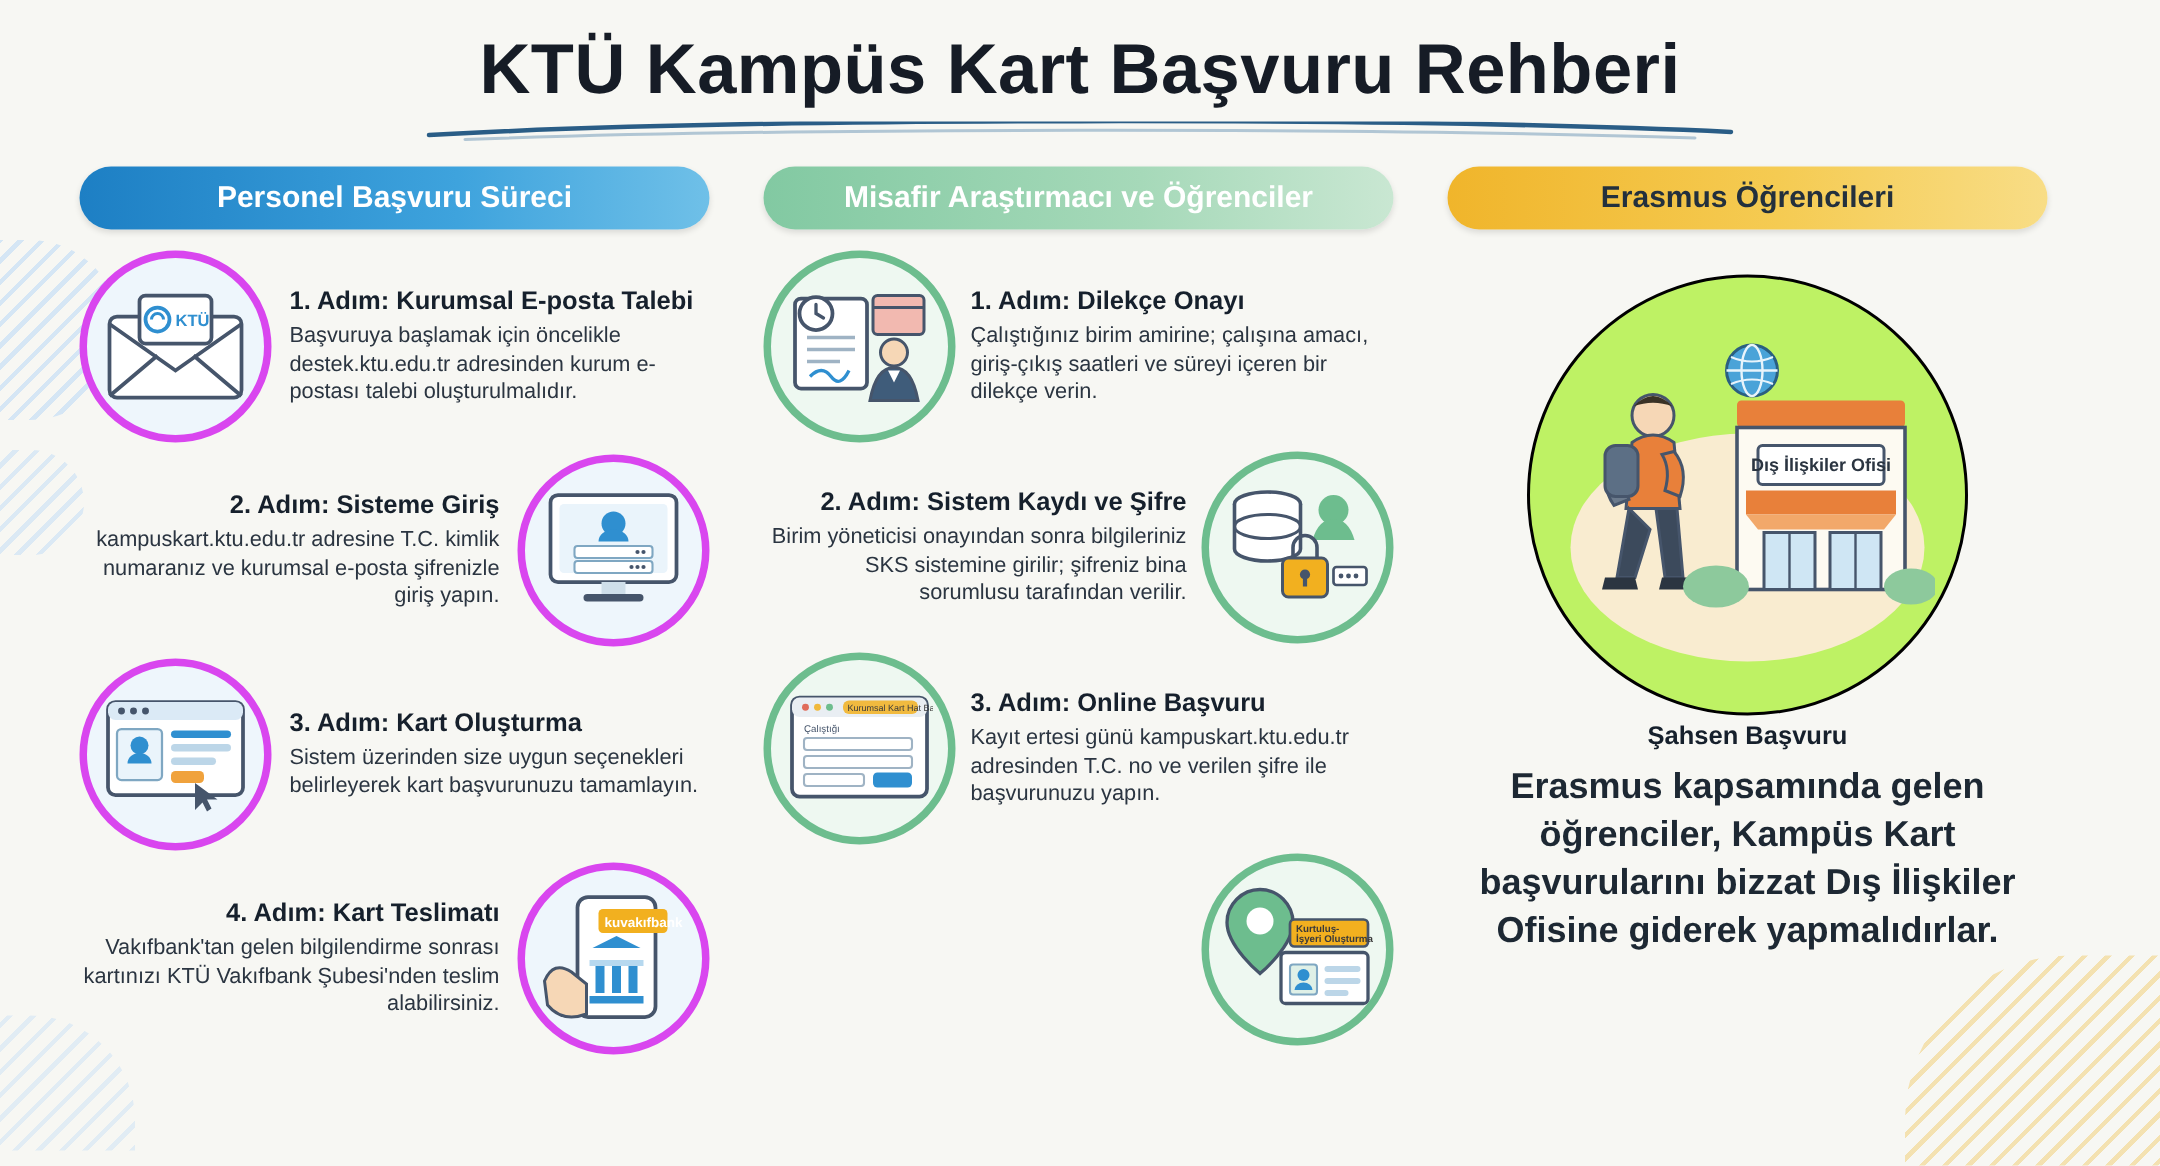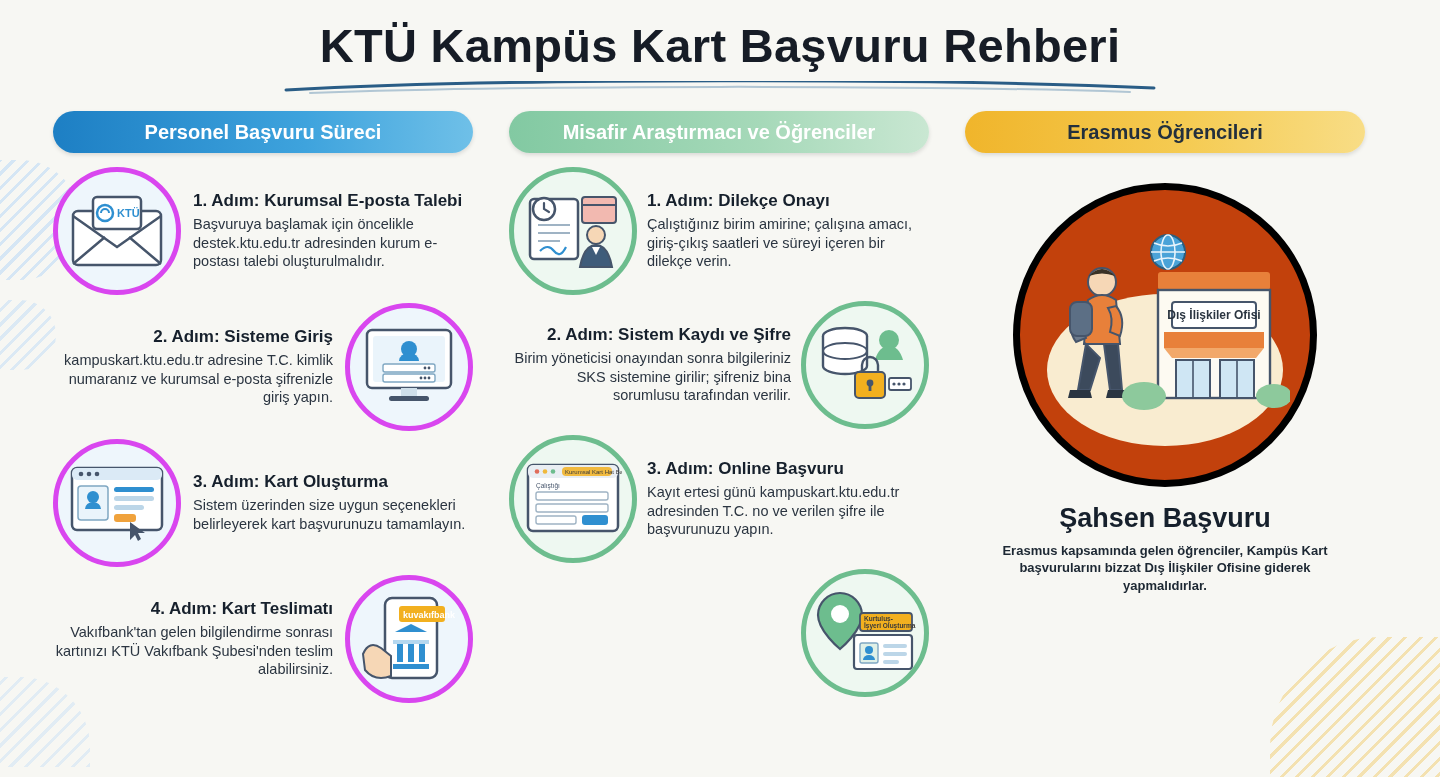--- a/index.html
+++ b/index.html
@@ -74,26 +74,26 @@
     background: #ffffff; box-sizing: border-box; position: relative; overflow: hidden;
   }
   .ring-blue { border: 5px solid #d946ef; background: #eef6fc; }
   .ring-green { border: 5px solid #6dbd8e; background: #eef8f1; }
   .icon-circle svg { display: block; }
 
   
   .erasmus-body { margin-top: 30px; text-align: center; }
   .erasmus-circle {
     width: 290px; height: 290px; border-radius: 50%;
-    border: 7px solid #000000; background: #c2410c;
+    border: 2px solid #000000; background: #bef264;
     margin: 0 auto; display: flex; align-items: center; justify-content: center;
     overflow: hidden;
   }
-  .erasmus-title { font-size: 27px; font-weight: bold; margin: 16px 0 8px; color: #16202c; }
-  .erasmus-desc { font-size: 13px; font-weight: bold; line-height: 1.34; color: #1d2833; margin: 0 14px; }
+  .erasmus-title { font-size: 17px; font-weight: bold; margin: 4px 0 8px; color: #16202c; }
+  .erasmus-desc { font-size: 24px; font-weight: bold; line-height: 1.34; color: #1d2833; margin: 0 14px; }
 
   
   .col-personel .step { margin-bottom: 8px; }
   .col-misafir .step { margin-bottom: 6px; gap: 10px; }
 </style>
 </head>
 <body>
 
 <div class="bg-deco deco-tl"></div>
 <div class="bg-deco deco-tl2"></div>

